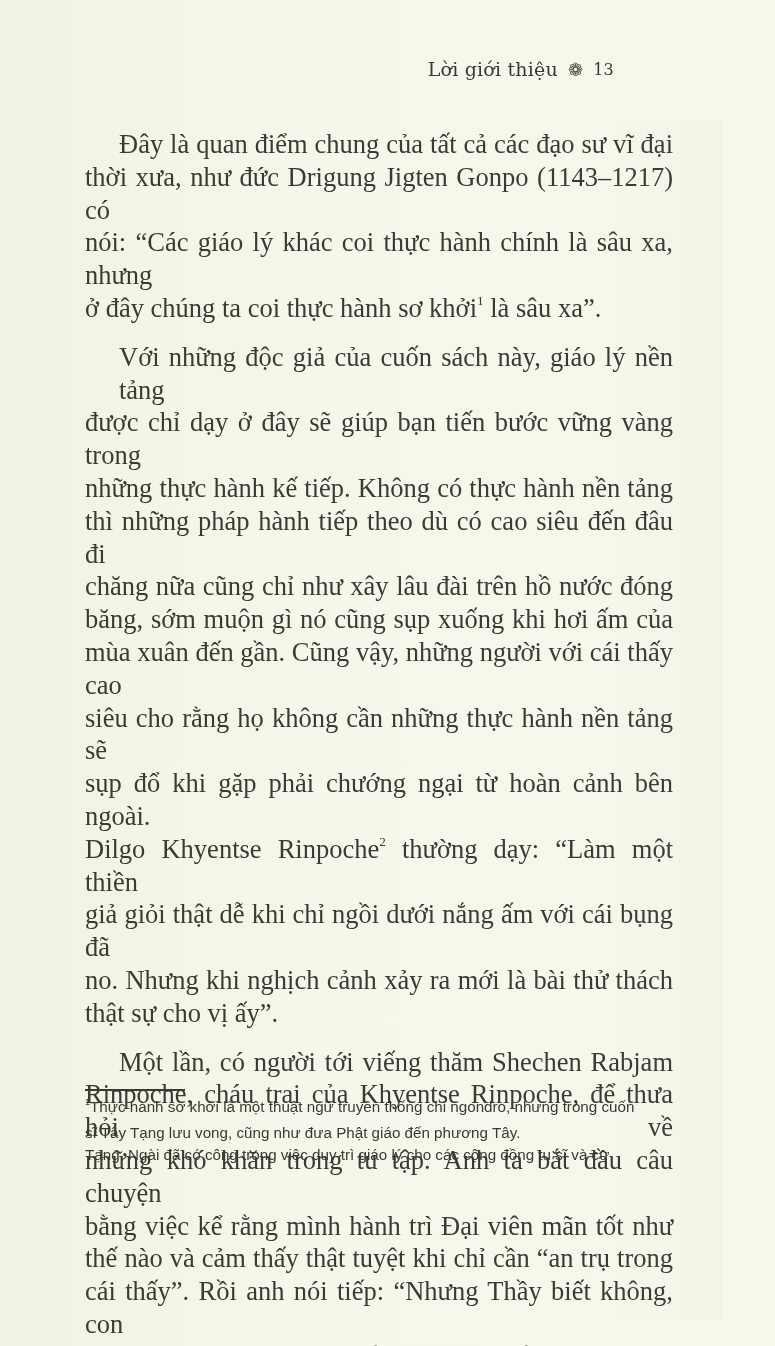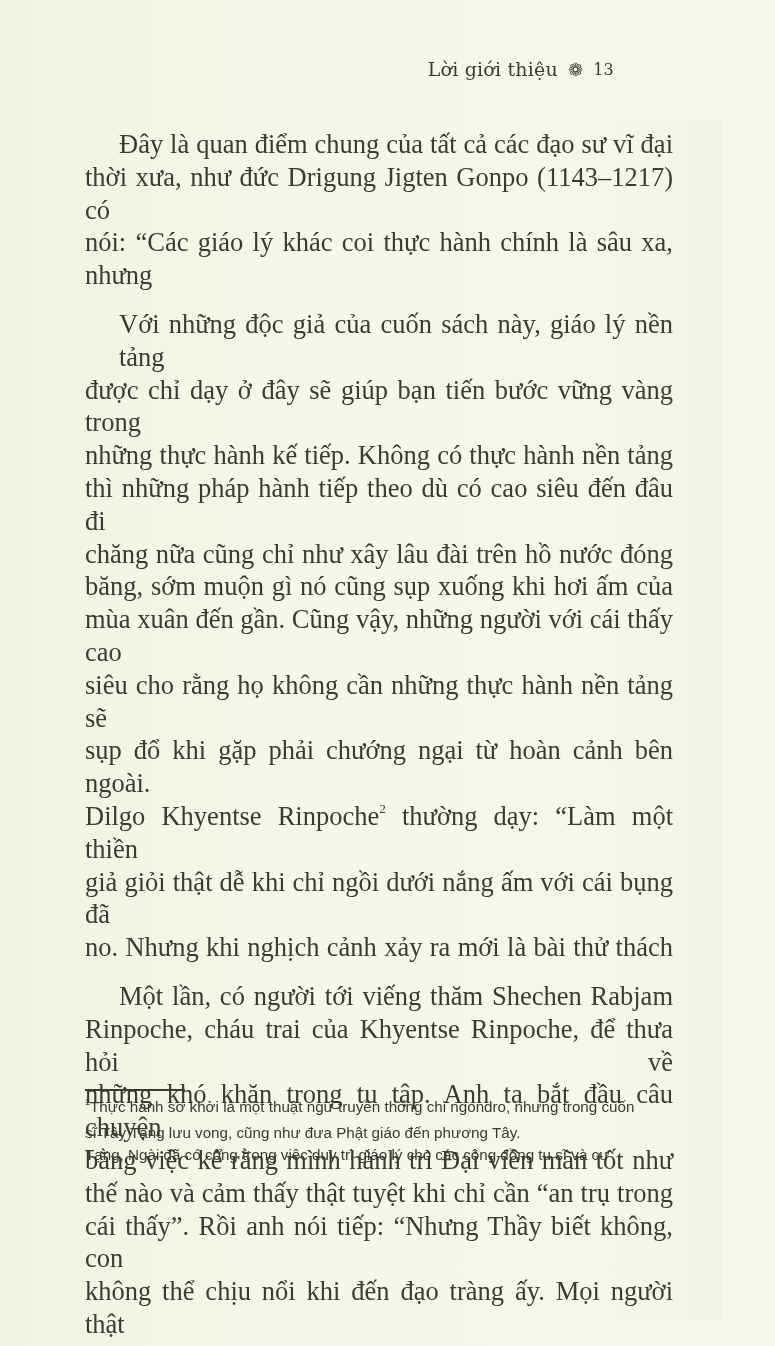--- a/index.html
+++ b/index.html
@@ -119,35 +119,37 @@
     <span class="ornament">❁</span>
     <span class="page-num">13</span>
   </div>
 
   <div class="body-text">
 
     <p>
       <span class="line first">Đây là quan điểm chung của tất cả các đạo sư vĩ đại</span>
       <span class="line">thời xưa, như đức Drigung Jigten Gonpo (1143–1217) có</span>
       <span class="line">nói: “Các giáo lý khác coi thực hành chính là sâu xa, nhưng</span>
+      <span class="line last"><span>ở đây chúng ta coi thực hành sơ khởi</span><sup>1</sup><span> là sâu xa”.</span></span>
     </p>
 
     <p>
       <span class="line first">Với những độc giả của cuốn sách này, giáo lý nền tảng</span>
       <span class="line">được chỉ dạy ở đây sẽ giúp bạn tiến bước vững vàng trong</span>
       <span class="line">những thực hành kế tiếp. Không có thực hành nền tảng</span>
       <span class="line">thì những pháp hành tiếp theo dù có cao siêu đến đâu đi</span>
       <span class="line">chăng nữa cũng chỉ như xây lâu đài trên hồ nước đóng</span>
       <span class="line">băng, sớm muộn gì nó cũng sụp xuống khi hơi ấm của</span>
       <span class="line">mùa xuân đến gần. Cũng vậy, những người với cái thấy cao</span>
       <span class="line">siêu cho rằng họ không cần những thực hành nền tảng sẽ</span>
       <span class="line">sụp đổ khi gặp phải chướng ngại từ hoàn cảnh bên ngoài.</span>
       <span class="line"><span>Dilgo Khyentse Rinpoche</span><sup>2</sup><span> thường dạy: “Làm một thiền</span></span>
       <span class="line">giả giỏi thật dễ khi chỉ ngồi dưới nắng ấm với cái bụng đã</span>
       <span class="line">no. Nhưng khi nghịch cảnh xảy ra mới là bài thử thách</span>
+      <span class="line last">thật sự cho vị ấy”.</span>
     </p>
 
     <p>
       <span class="line first">Một lần, có người tới viếng thăm Shechen Rabjam</span>
       <span class="line">Rinpoche, cháu trai của Khyentse Rinpoche, để thưa hỏi về</span>
       <span class="line">những khó khăn trong tu tập. Anh ta bắt đầu câu chuyện</span>
       <span class="line">bằng việc kể rằng mình hành trì Đại viên mãn tốt như</span>
       <span class="line">thế nào và cảm thấy thật tuyệt khi chỉ cần “an trụ trong</span>
       <span class="line">cái thấy”. Rồi anh nói tiếp: “Nhưng Thầy biết không, con</span>
       <span class="line">không thể chịu nổi khi đến đạo tràng ấy. Mọi người thật</span>

